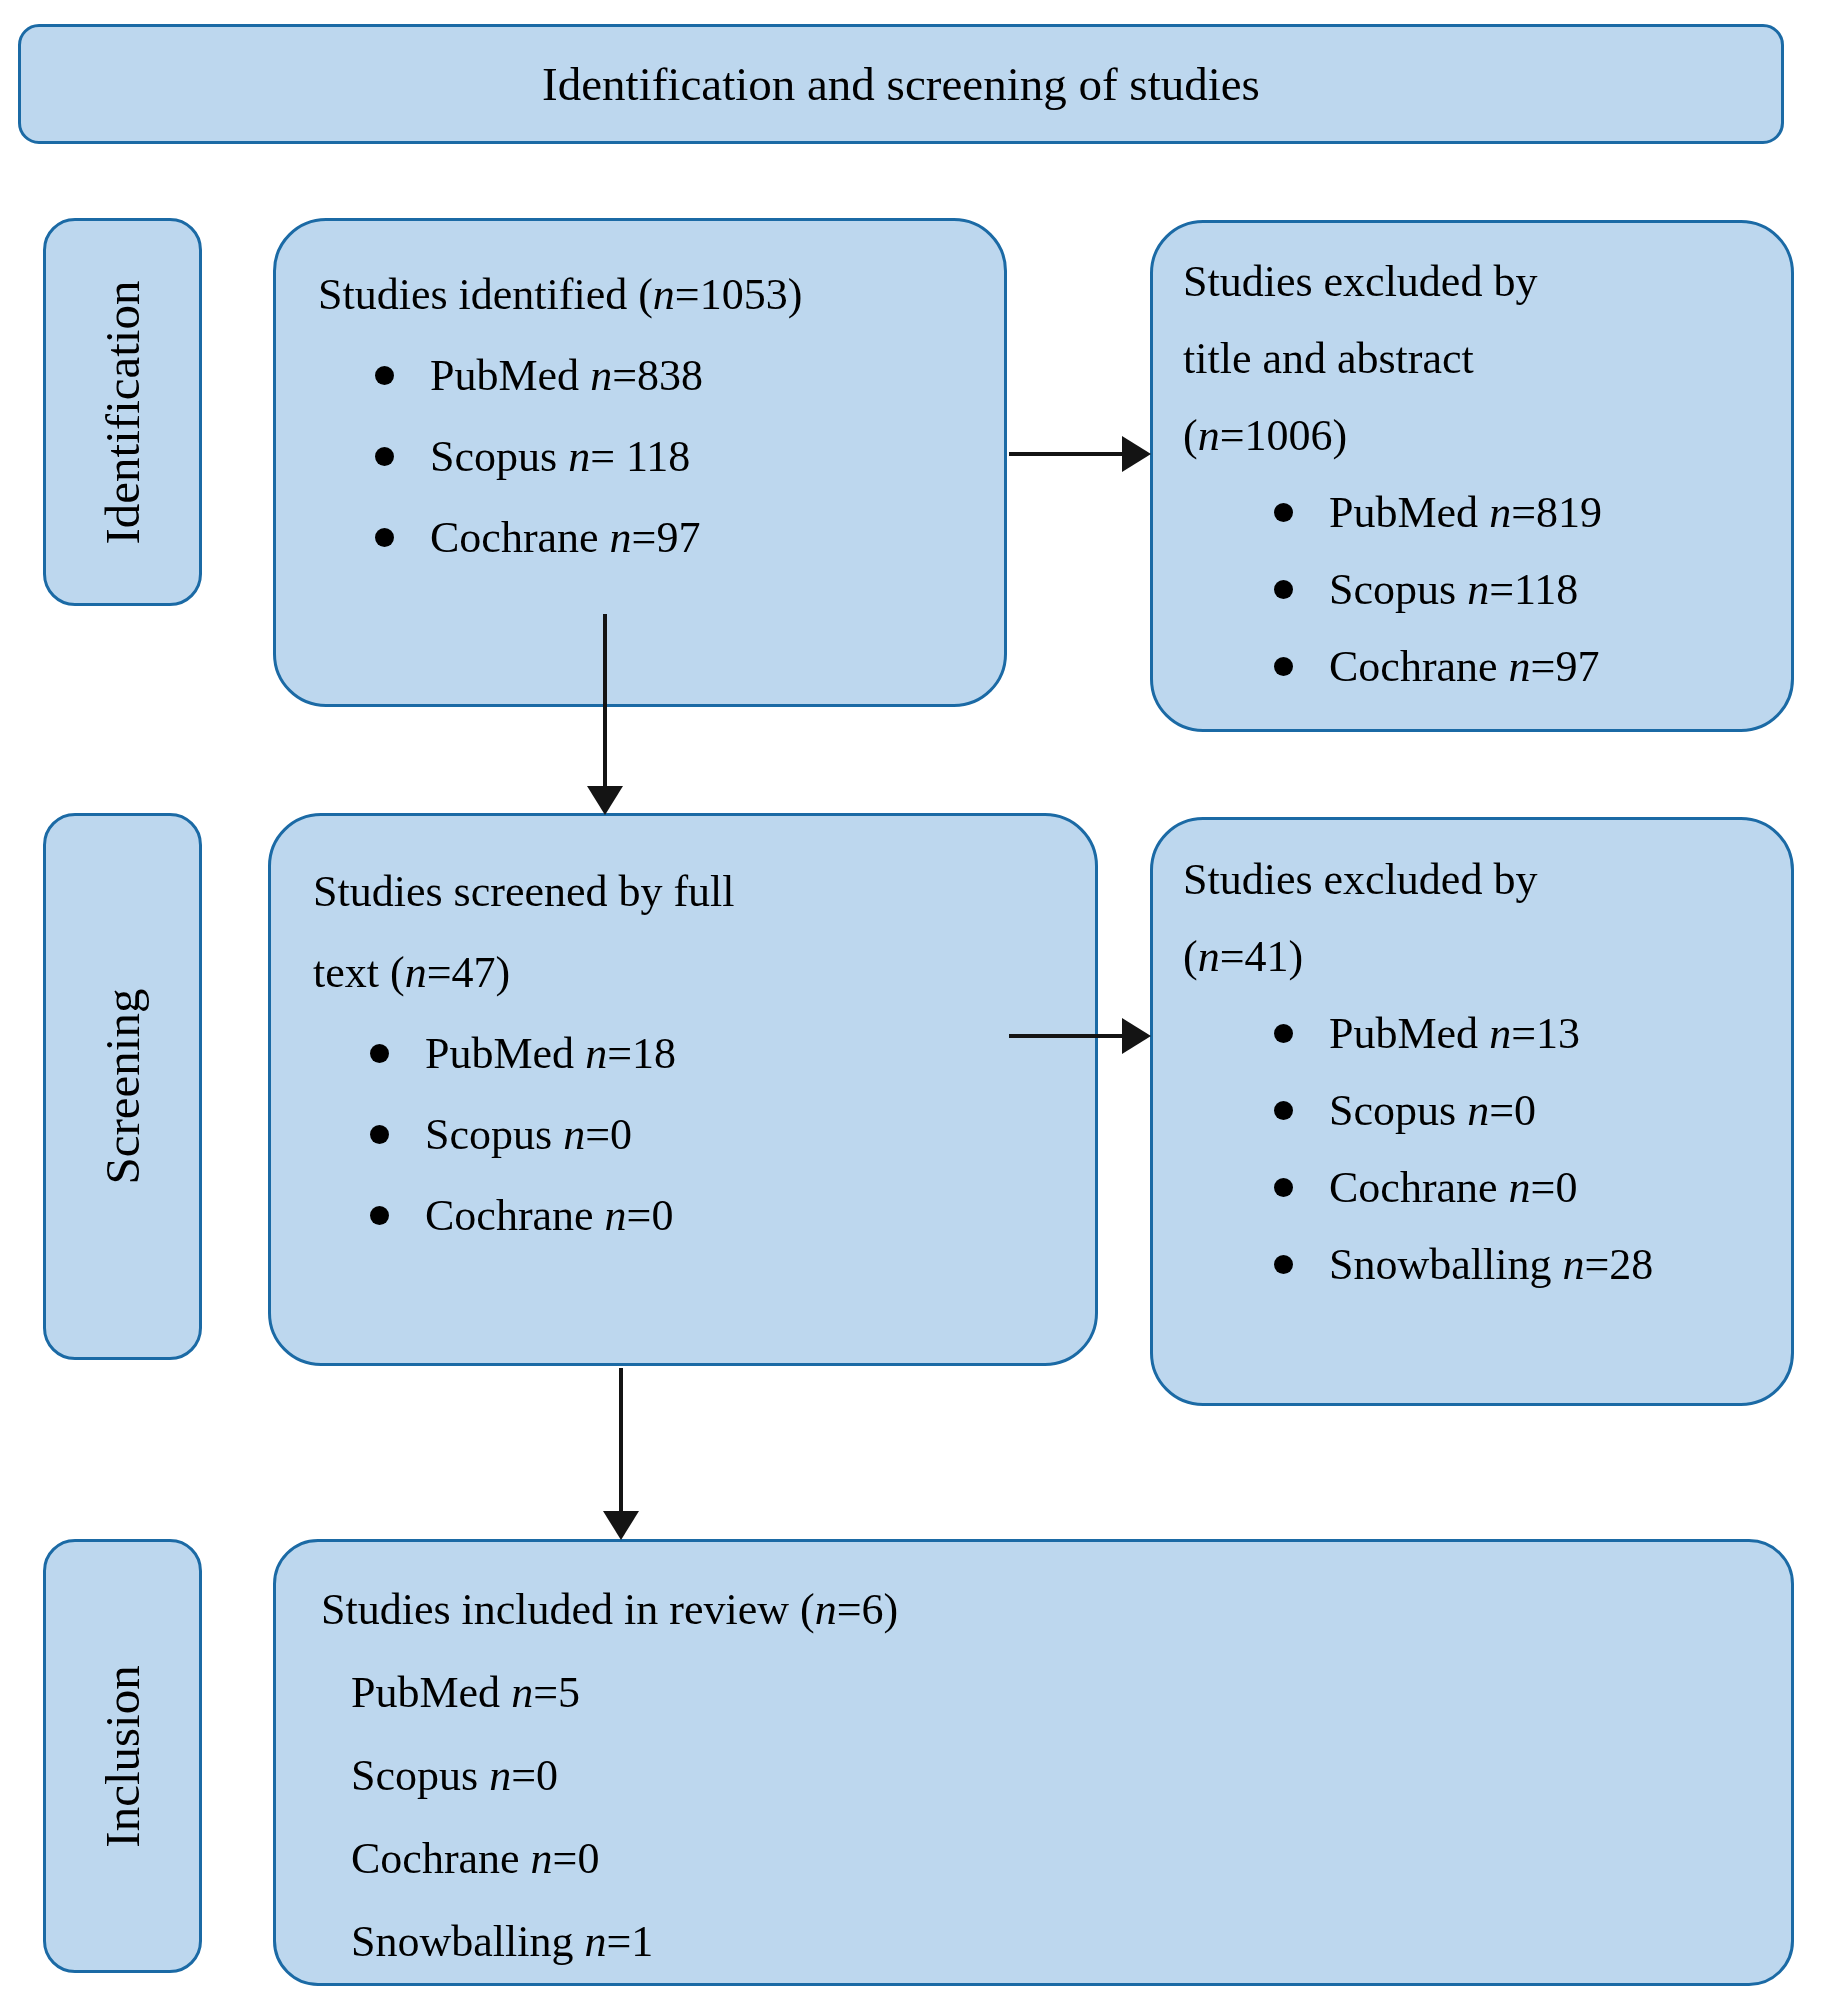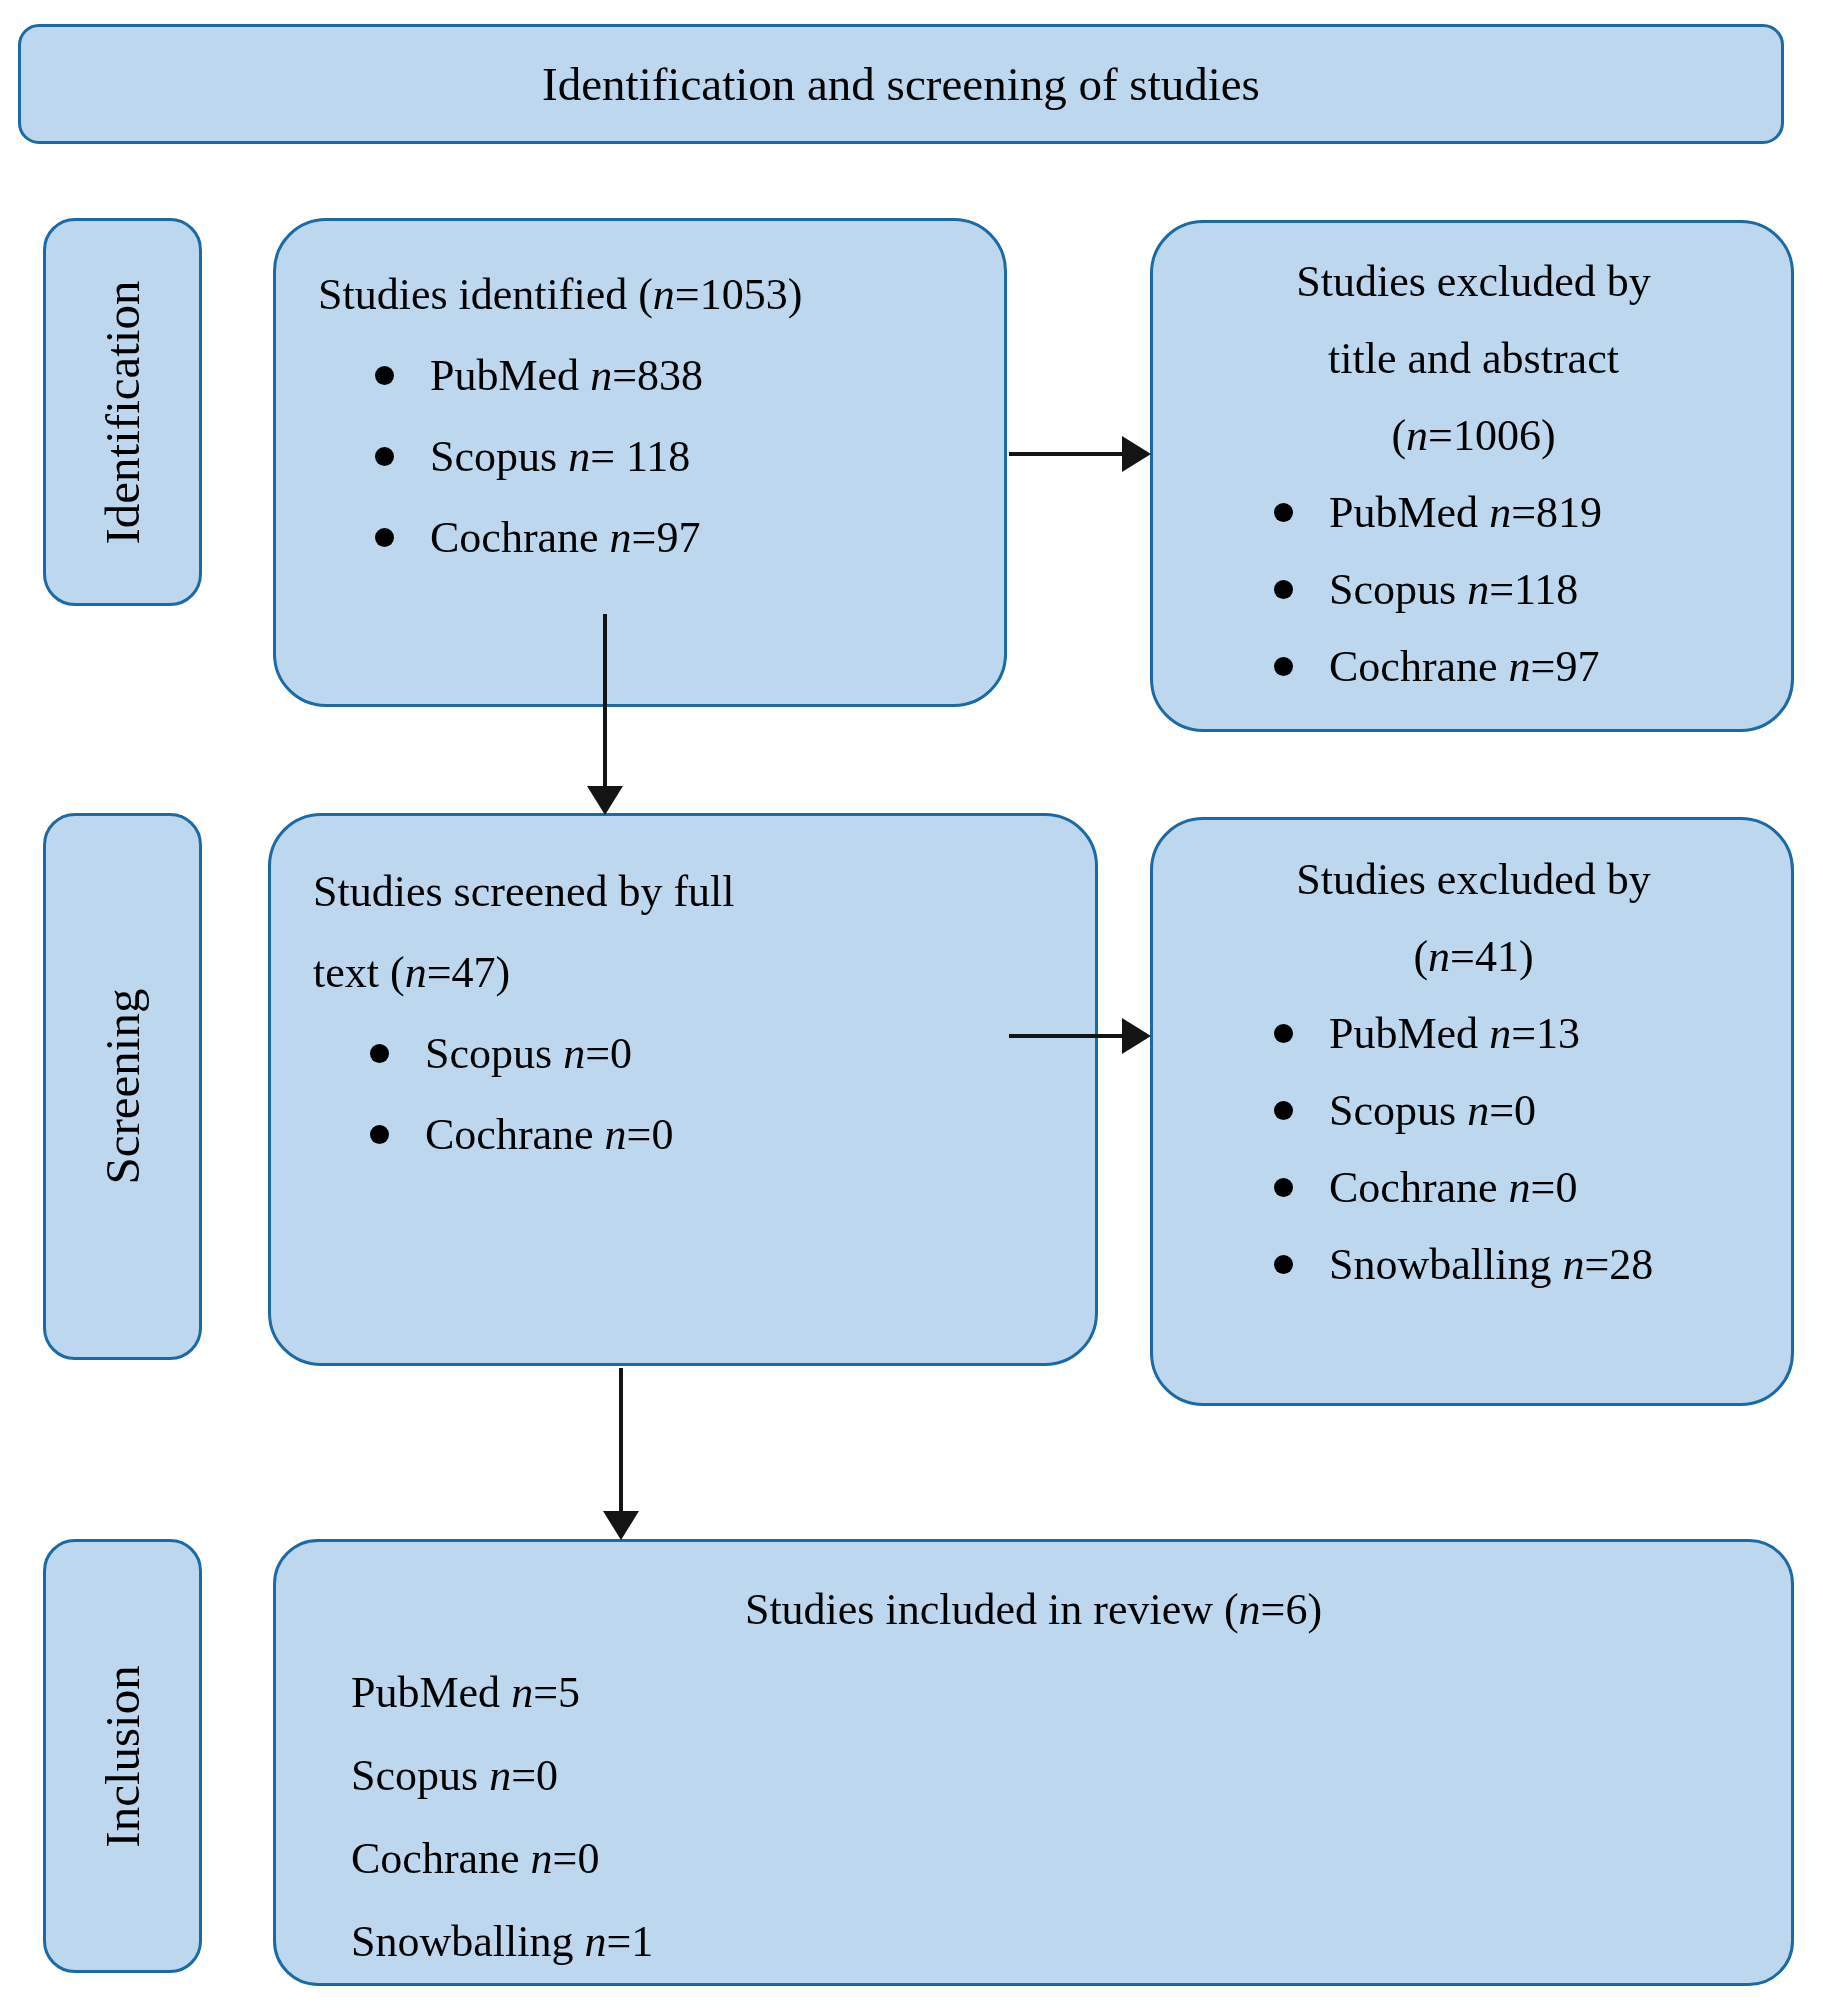--- a/index.html
+++ b/index.html
@@ -39,21 +39,21 @@
   #stage-identification{ top:218px; height:388px; }
   #stage-screening{ top:813px; height:547px; }
   #stage-inclusion{ top:1539px; height:434px; }
   
   .content{ border-radius:53px; font-size:44px; line-height:81px; }
   #box-identified{ left:273px; top:218px; width:734px; height:489px; padding:33px 38px 0 42px; }
   #box-excluded-ta{ left:1150px; top:220px; width:644px; height:512px; padding:20px 27px 0 30px; line-height:77px; }
   #box-screened{ left:268px; top:813px; width:830px; height:553px; padding:35px 22px 0 42px; }
   #box-excluded-ft{ left:1150px; top:817px; width:644px; height:589px; padding:21px 27px 0 30px; line-height:77px; }
   #box-included{ left:273px; top:1539px; width:1521px; height:447px; padding:26px 45px 0 45px; line-height:83px; border-radius:45px; }
-  .ctr{ text-align:center; }
+  .ctr{ text-align:left; }
   
   .bullets{ margin-left:57px; }
   .bullets-e{ margin-left:91px; }
   .bi{ display:flex; align-items:center; }
   .dot{
     flex:none;
     width:19px; height:19px;
     border-radius:50%;
     background:#000;
     margin-right:36px;
@@ -145,20 +145,24 @@
         </div>
     </div>
   </div>
 
   <div id="box-screened" class="bluebox content">
     <div class="mathn">Studies screened by full</div>
     <div class="mathn">text (<i>n</i>=47)</div>
     <div class="bullets">
       <div class="bi">
           <span class="dot"></span>
+          <span class="mathn">PubMed <i>n</i>=18</span>
+        </div>
+      <div class="bi">
+          <span class="dot"></span>
           <span class="mathn">Scopus <i>n</i>=0</span>
         </div>
       <div class="bi">
           <span class="dot"></span>
           <span class="mathn">Cochrane <i>n</i>=0</span>
         </div>
     </div>
   </div>
 
   <div id="box-excluded-ft" class="bluebox content">

